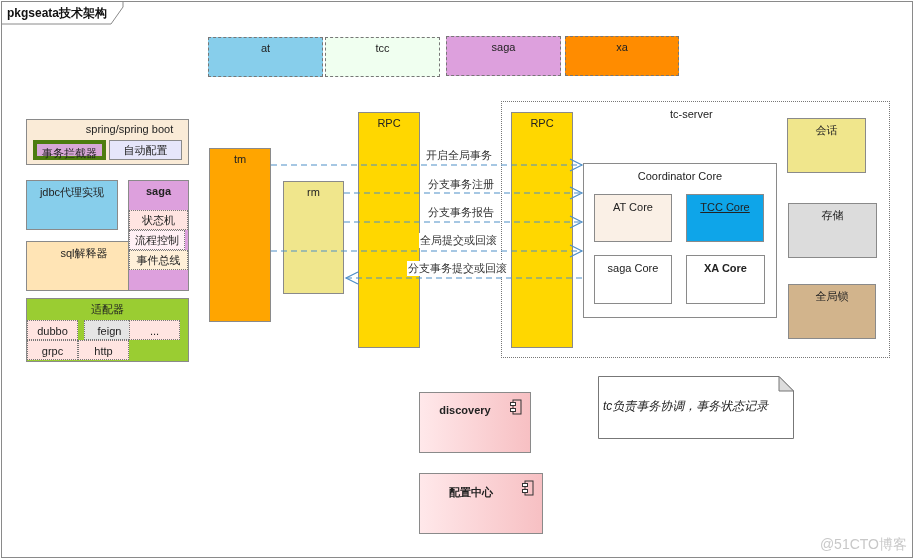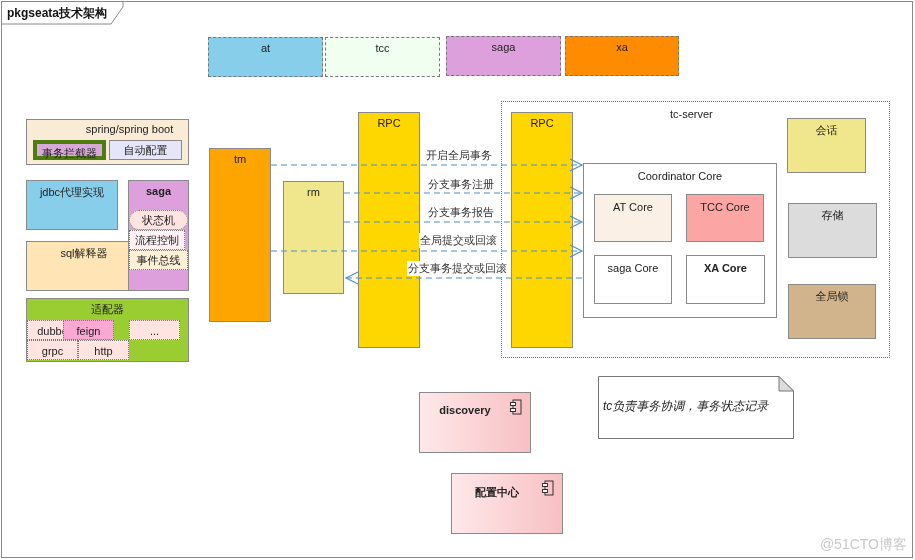--- a/index.html
+++ b/index.html
@@ -55,29 +55,29 @@
 <div class="abs box" style="left:26px;top:180px;width:92px;height:50px;background:#87CEEB;">
   <span class="lbl">jdbc代理实现</span>
 </div>
 
 <div class="abs box" style="left:26px;top:241px;width:116px;height:50px;background:#FFE4B5;">
   <span class="lbl">sql解释器</span>
 </div>
 
 <div class="abs box" style="left:128px;top:180px;width:61px;height:111px;background:#DDA0DD;">
   <span class="lbl" style="font-weight:bold;">saga</span>
-  <div class="cell serif dotted" style="left:0;top:29px;width:59px;height:20px;background:#FFE4E1;border-radius:10px;">状态机</div>
+  <div class="cell serif dotted" style="left:0;top:29px;width:59px;height:20px;background:#FFE4E1;">状态机</div>
   <div class="cell serif dotted" style="left:0;top:49px;width:56px;height:20px;background:#FFF0F5;">流程控制</div>
   <div class="cell serif dotted" style="left:0;top:69px;width:59px;height:20px;background:#FFF0D8;">事件总线</div>
 </div>
 
 <div class="abs box" style="left:26px;top:298px;width:163px;height:64px;background:#9ACD32;">
   <span class="lbl serif" style="padding-top:3px;">适配器</span>
   <div class="cell dotted" style="left:0;top:21px;width:51px;height:20px;background:#FFE4E1;">dubbo</div>
-  <div class="cell dotted" style="left:36px;top:21px;width:51px;height:20px;background:#f9a8d4;">feign</div>
+  <div class="cell dotted" style="left:57px;top:21px;width:51px;height:20px;background:#e5e5e5;">feign</div>
   <div class="cell dotted" style="left:102px;top:21px;width:51px;height:20px;background:#FFE4E1;">...</div>
   <div class="cell dotted" style="left:0;top:41px;width:51px;height:20px;background:#FFE4E1;">grpc</div>
   <div class="cell dotted" style="left:51px;top:41px;width:51px;height:20px;background:#FFE4E1;">http</div>
 </div>
 
 <div class="abs box" style="left:209px;top:148px;width:62px;height:174px;background:#FFA500;">
   <span class="lbl">tm</span>
 </div>
 <div class="abs box" style="left:283px;top:181px;width:61px;height:113px;background:#F0E68C;">
   <span class="lbl">rm</span>
@@ -91,21 +91,21 @@
   <span class="abs" style="left:168px;top:6px;font-size:11px;">tc-server</span>
 </div>
 
 <div class="abs box" style="left:511px;top:112px;width:62px;height:236px;background:#FFD700;">
   <span class="lbl">RPC</span>
 </div>
 
 <div class="abs box" style="left:583px;top:163px;width:194px;height:155px;background:#ffffff;">
   <span class="lbl" style="padding-top:6px;">Coordinator Core</span>
   <div class="cell box" style="left:10px;top:30px;width:78px;height:48px;background:#FAF0E6;line-height:16px;padding-top:4px;">AT Core</div>
-  <div class="cell box" style="left:102px;top:30px;width:78px;height:48px;background:#fca5a5;line-height:16px;padding-top:4px;">TCC Core</div>
+  <div class="cell box" style="left:102px;top:30px;width:78px;height:48px;background:#0ea5e9;line-height:16px;padding-top:4px;text-decoration:underline;">TCC Core</div>
   <div class="cell box" style="left:10px;top:91px;width:78px;height:49px;background:#ffffff;line-height:16px;padding-top:4px;">saga Core</div>
   <div class="cell box" style="left:102px;top:91px;width:79px;height:49px;background:#ffffff;line-height:16px;padding-top:4px;font-weight:bold;">XA Core</div>
 </div>
 
 <div class="abs box serif" style="left:787px;top:118px;width:79px;height:55px;background:#F0E68C;">
   <span class="lbl">会话</span>
 </div>
 <div class="abs box serif" style="left:788px;top:203px;width:89px;height:55px;background:#DCDCDC;">
   <span class="lbl">存储</span>
 </div>
@@ -136,21 +136,21 @@
 <span class="msg" style="left:407px;top:261px;">分支事务提交或回滚</span>
 
 <div class="abs box" style="left:419px;top:392px;width:112px;height:61px;background:linear-gradient(90deg,#FFE8EA,#F7C0C3);">
   <span class="lbl" style="padding-top:11px;padding-right:20px;font-weight:bold;">discovery</span>
   <svg class="comp-icon" viewBox="0 0 12 16">
     <rect x="3" y="1" width="8" height="14" fill="none" stroke="#333" stroke-width="1"></rect>
     <rect x="0.5" y="3.5" width="5" height="3" fill="#fff" stroke="#333" stroke-width="1"></rect>
     <rect x="0.5" y="9.5" width="5" height="3" fill="#fff" stroke="#333" stroke-width="1"></rect>
   </svg>
 </div>
-<div class="abs box" style="left:419px;top:473px;width:112px;height:61px;background:linear-gradient(90deg,#FFE8EA,#F7C0C3);margin-left:32px;">
+<div class="abs box" style="left:419px;top:473px;width:124px;height:61px;background:linear-gradient(90deg,#FFE8EA,#F7C0C3);">
   <span class="lbl" style="padding-top:11px;padding-right:20px;font-weight:bold;">配置中心</span>
   <svg class="comp-icon" viewBox="0 0 12 16">
     <rect x="3" y="1" width="8" height="14" fill="none" stroke="#333" stroke-width="1"></rect>
     <rect x="0.5" y="3.5" width="5" height="3" fill="#fff" stroke="#333" stroke-width="1"></rect>
     <rect x="0.5" y="9.5" width="5" height="3" fill="#fff" stroke="#333" stroke-width="1"></rect>
   </svg>
 </div>
 
 <div class="abs" style="left:598px;top:376px;width:196px;height:63px;">
   <svg width="196" height="63" style="position:absolute;left:0;top:0;">

